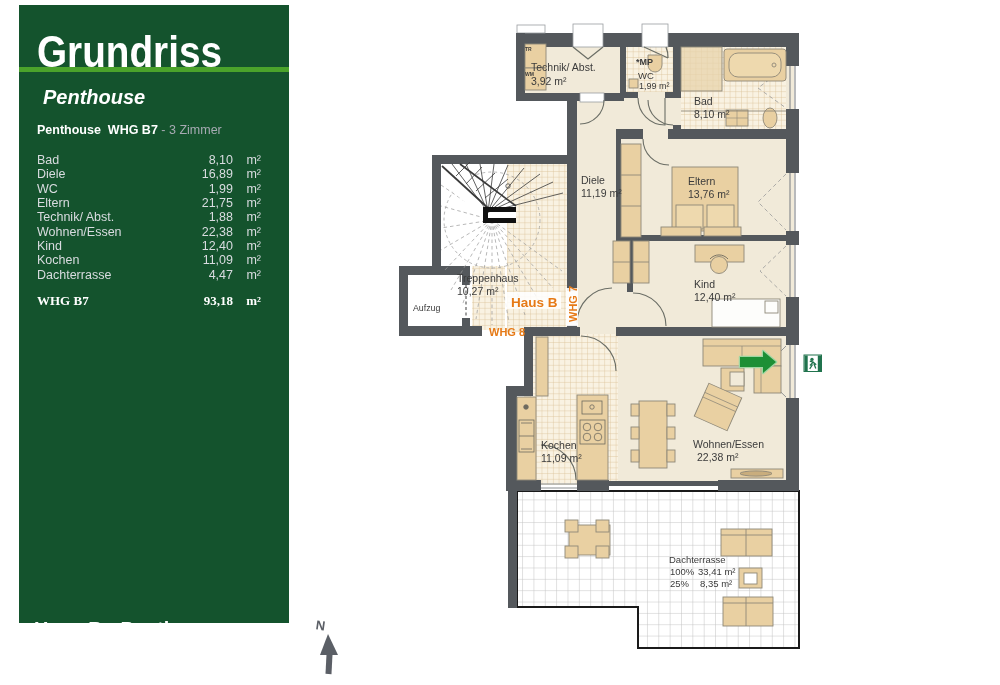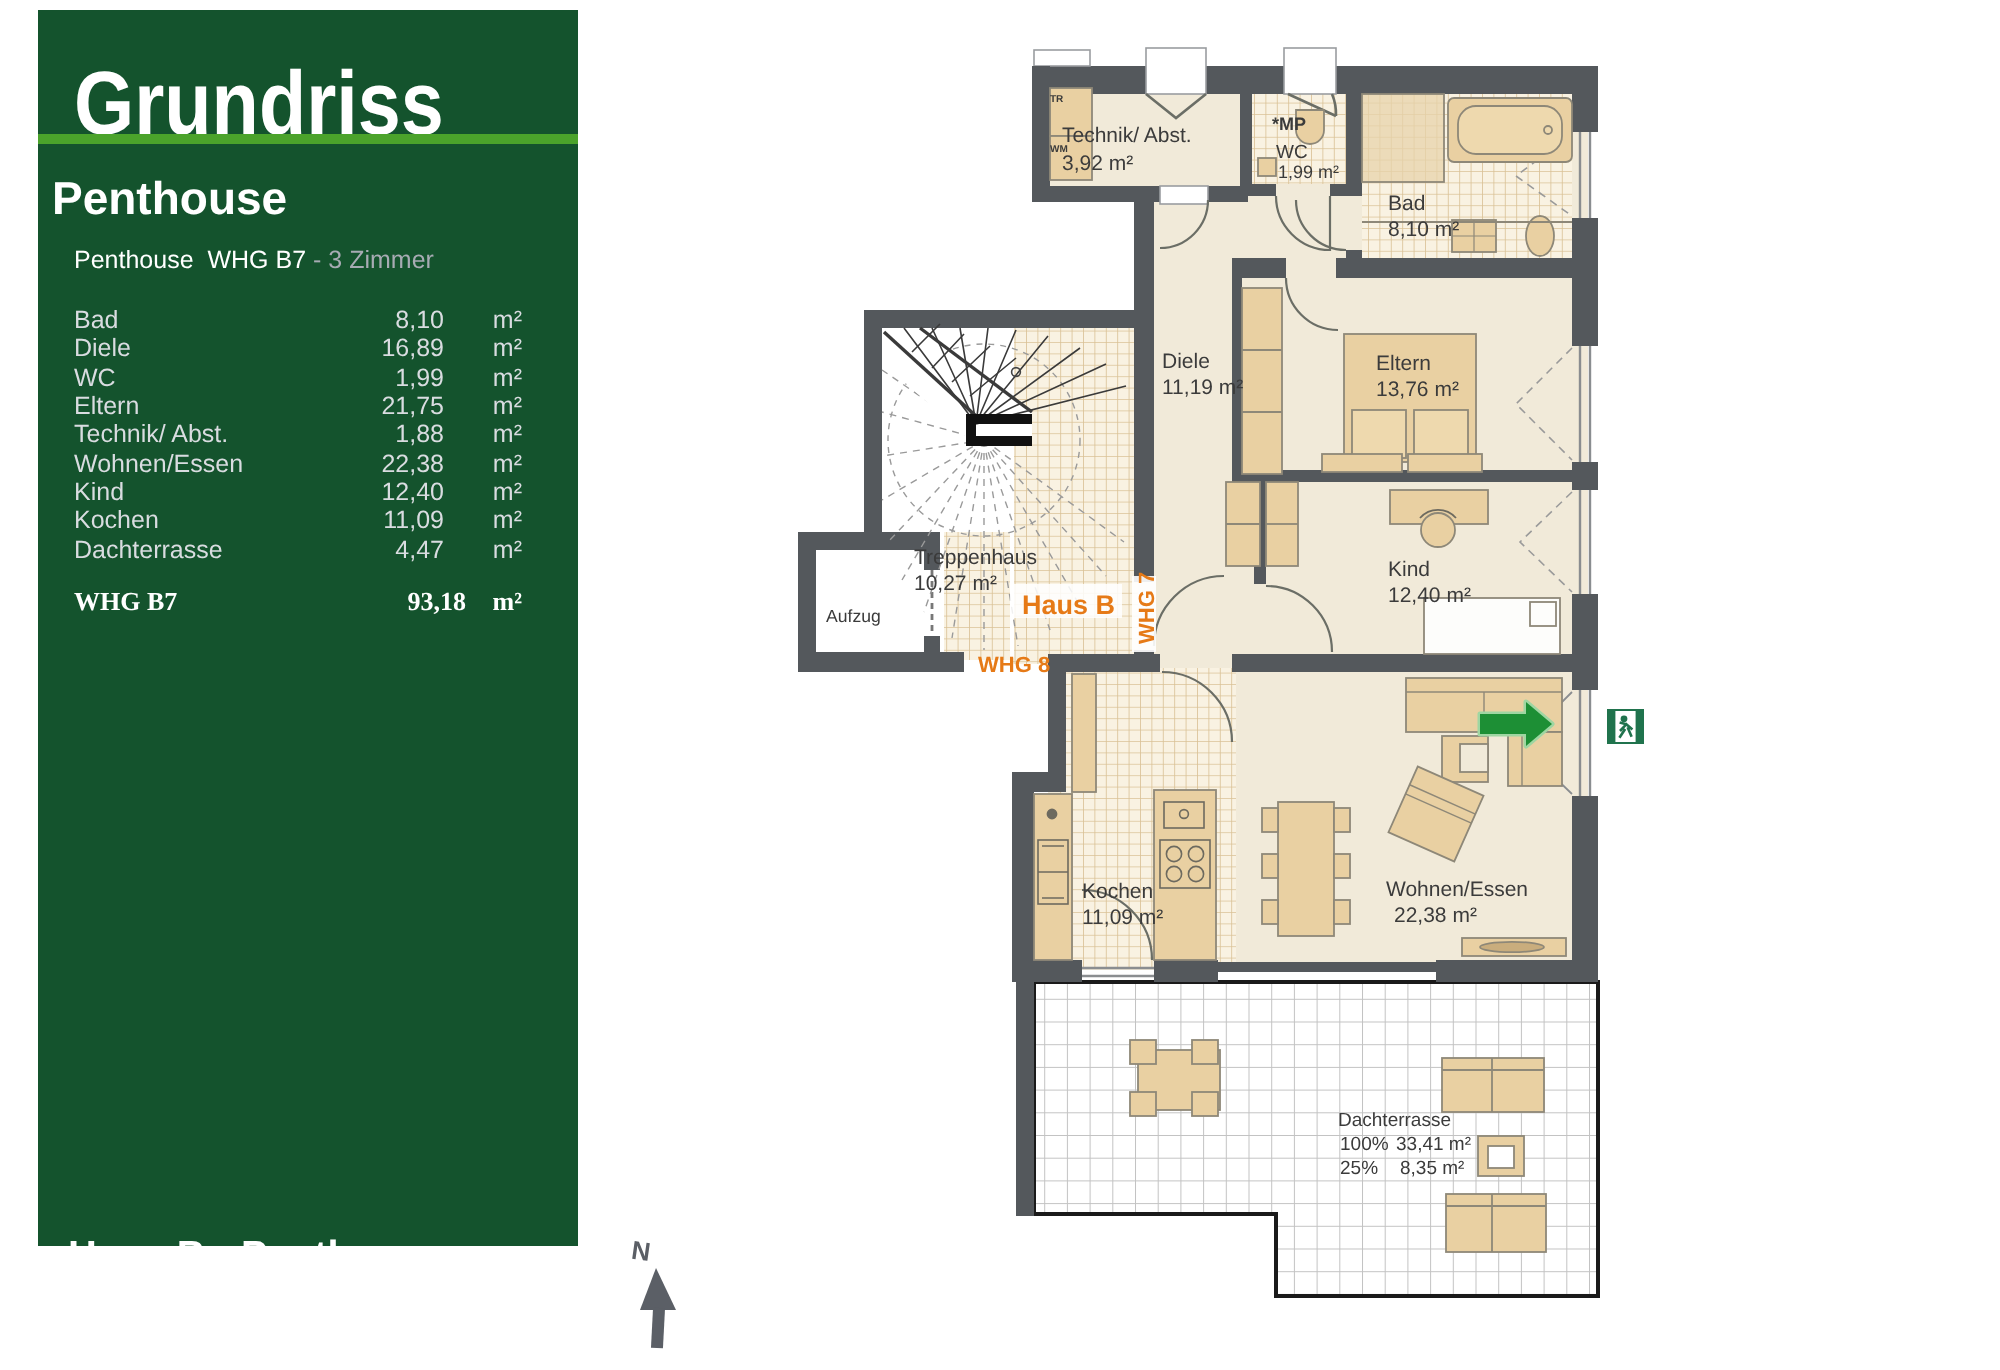--- a/index.html
+++ b/index.html
@@ -1,28 +1,28 @@
 <!DOCTYPE html>
 <html><head>
 <meta charset="utf-8">
 <style>
   html,body{margin:0;padding:0;background:#ffffff;}
   #page{position:relative;width:1000px;height:685px;background:#ffffff;overflow:hidden;
         font-family:"Liberation Sans",sans-serif;}
   #sidebar{position:absolute;left:19px;top:5px;width:270px;height:618px;background:#14532d;}
   #title{position:absolute;left:18px;top:21px;color:#fff;font-size:45px;font-weight:bold;transform:scaleX(0.86);transform-origin:0 0;}
   #gline{position:absolute;left:0px;top:62px;width:270px;height:5px;background:#4ba32b;}
-  #sub1{position:absolute;left:7px;top:81px;color:#fff;font-size:23px;font-weight:bold;}
+  #sub1{position:absolute;left:24px;top:81px;color:#fff;font-size:20px;font-weight:bold;font-style:italic;}
   #sub2{position:absolute;left:18px;top:118px;font-size:12.5px;color:#fff;}
-  #sub2 b{font-weight:normal;}
+  #sub2 b{font-weight:bold;}
   #sub2 .dim{color:#a7abb3;font-weight:normal;text-align:right;}
   #rooms{position:absolute;left:18px;top:148px;width:224px;color:#d9dce0;font-size:12.5px;line-height:14.35px;}
   #rooms .r{position:relative;height:14.35px;}
   #rooms .n{position:absolute;left:0;}
-  #rooms .v{position:absolute;right:39px;text-align:right;}
+  #rooms .v{position:absolute;right:28px;text-align:right;}
   #rooms .u{position:absolute;right:0px;}
   #total{position:absolute;left:18px;top:288px;width:224px;color:#fff;font-weight:bold;font-size:13px;font-family:Liberation Serif, serif;}
   #total .v{position:absolute;right:28px;}
   #total .u{position:absolute;right:0px;}
   #foot{position:absolute;left:15px;top:612px;color:#fff;font-size:21px;font-weight:bold;line-height:24.5px;transform:scaleX(0.95);transform-origin:0 0;}
 </style>
 </head>
 <body>
 <div id="page">
   <div id="sidebar">

